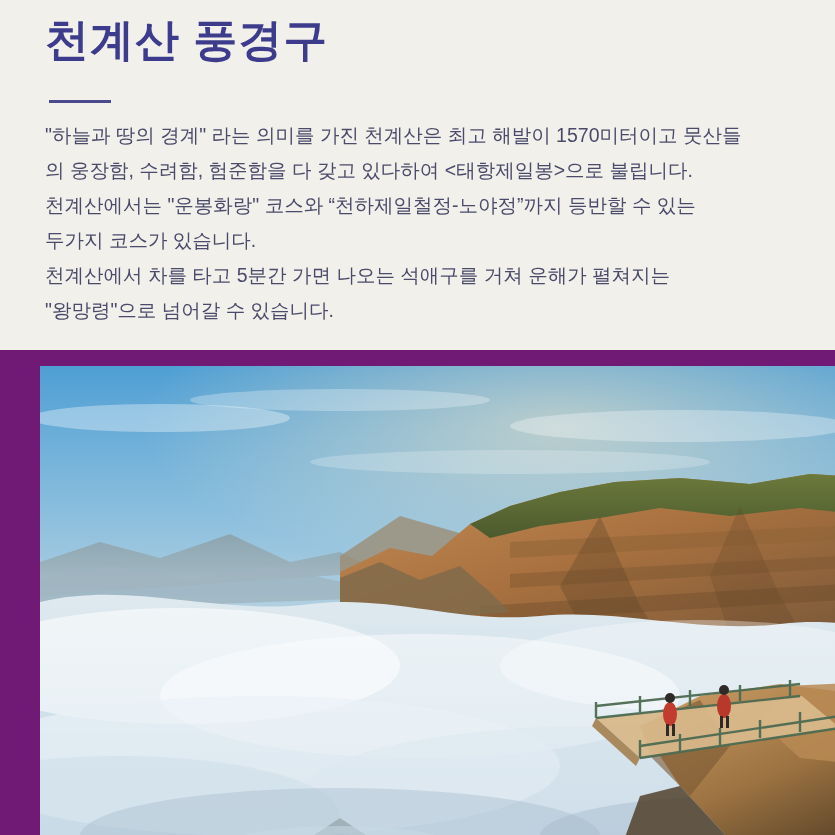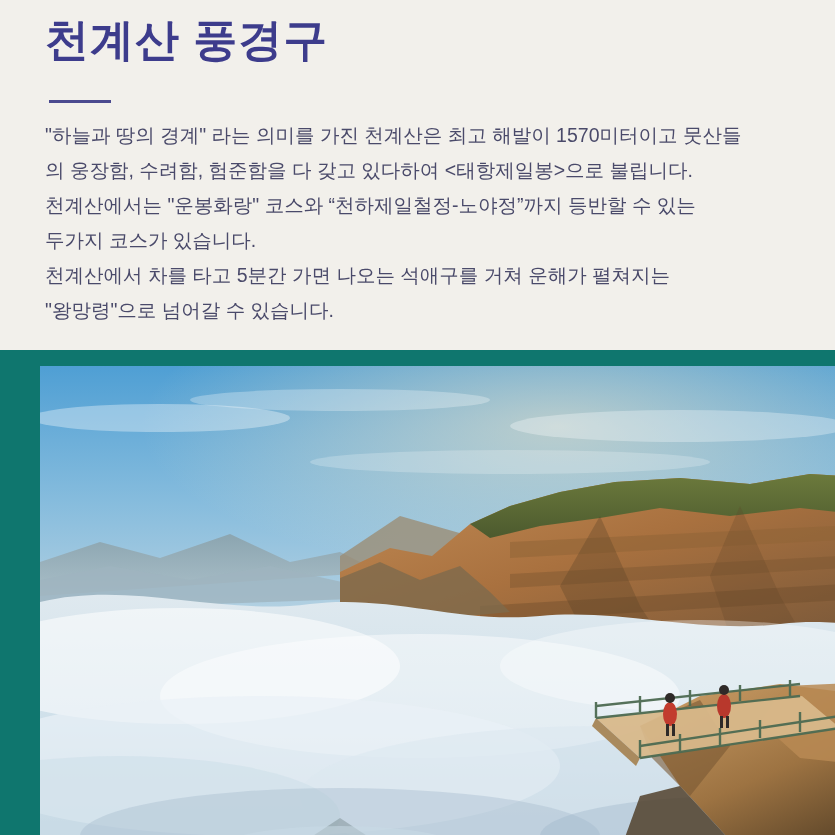--- a/index.html
+++ b/index.html
@@ -11,21 +11,21 @@
     width: 835px;
     height: 835px;
     overflow: hidden;
     background: #f2f0eb;
     font-family: "Liberation Sans", "DejaVu Sans", sans-serif;
   }
   .page {
     position: relative;
     width: 835px;
     height: 835px;
-    background: #0f766e;
+    background: #701a75;
     overflow: hidden;
   }
   .text-block {
     position: absolute;
     left: 0;
     top: 0;
     width: 835px;
     height: 350px;
     background: #f2f0eb;
     box-sizing: border-box;

